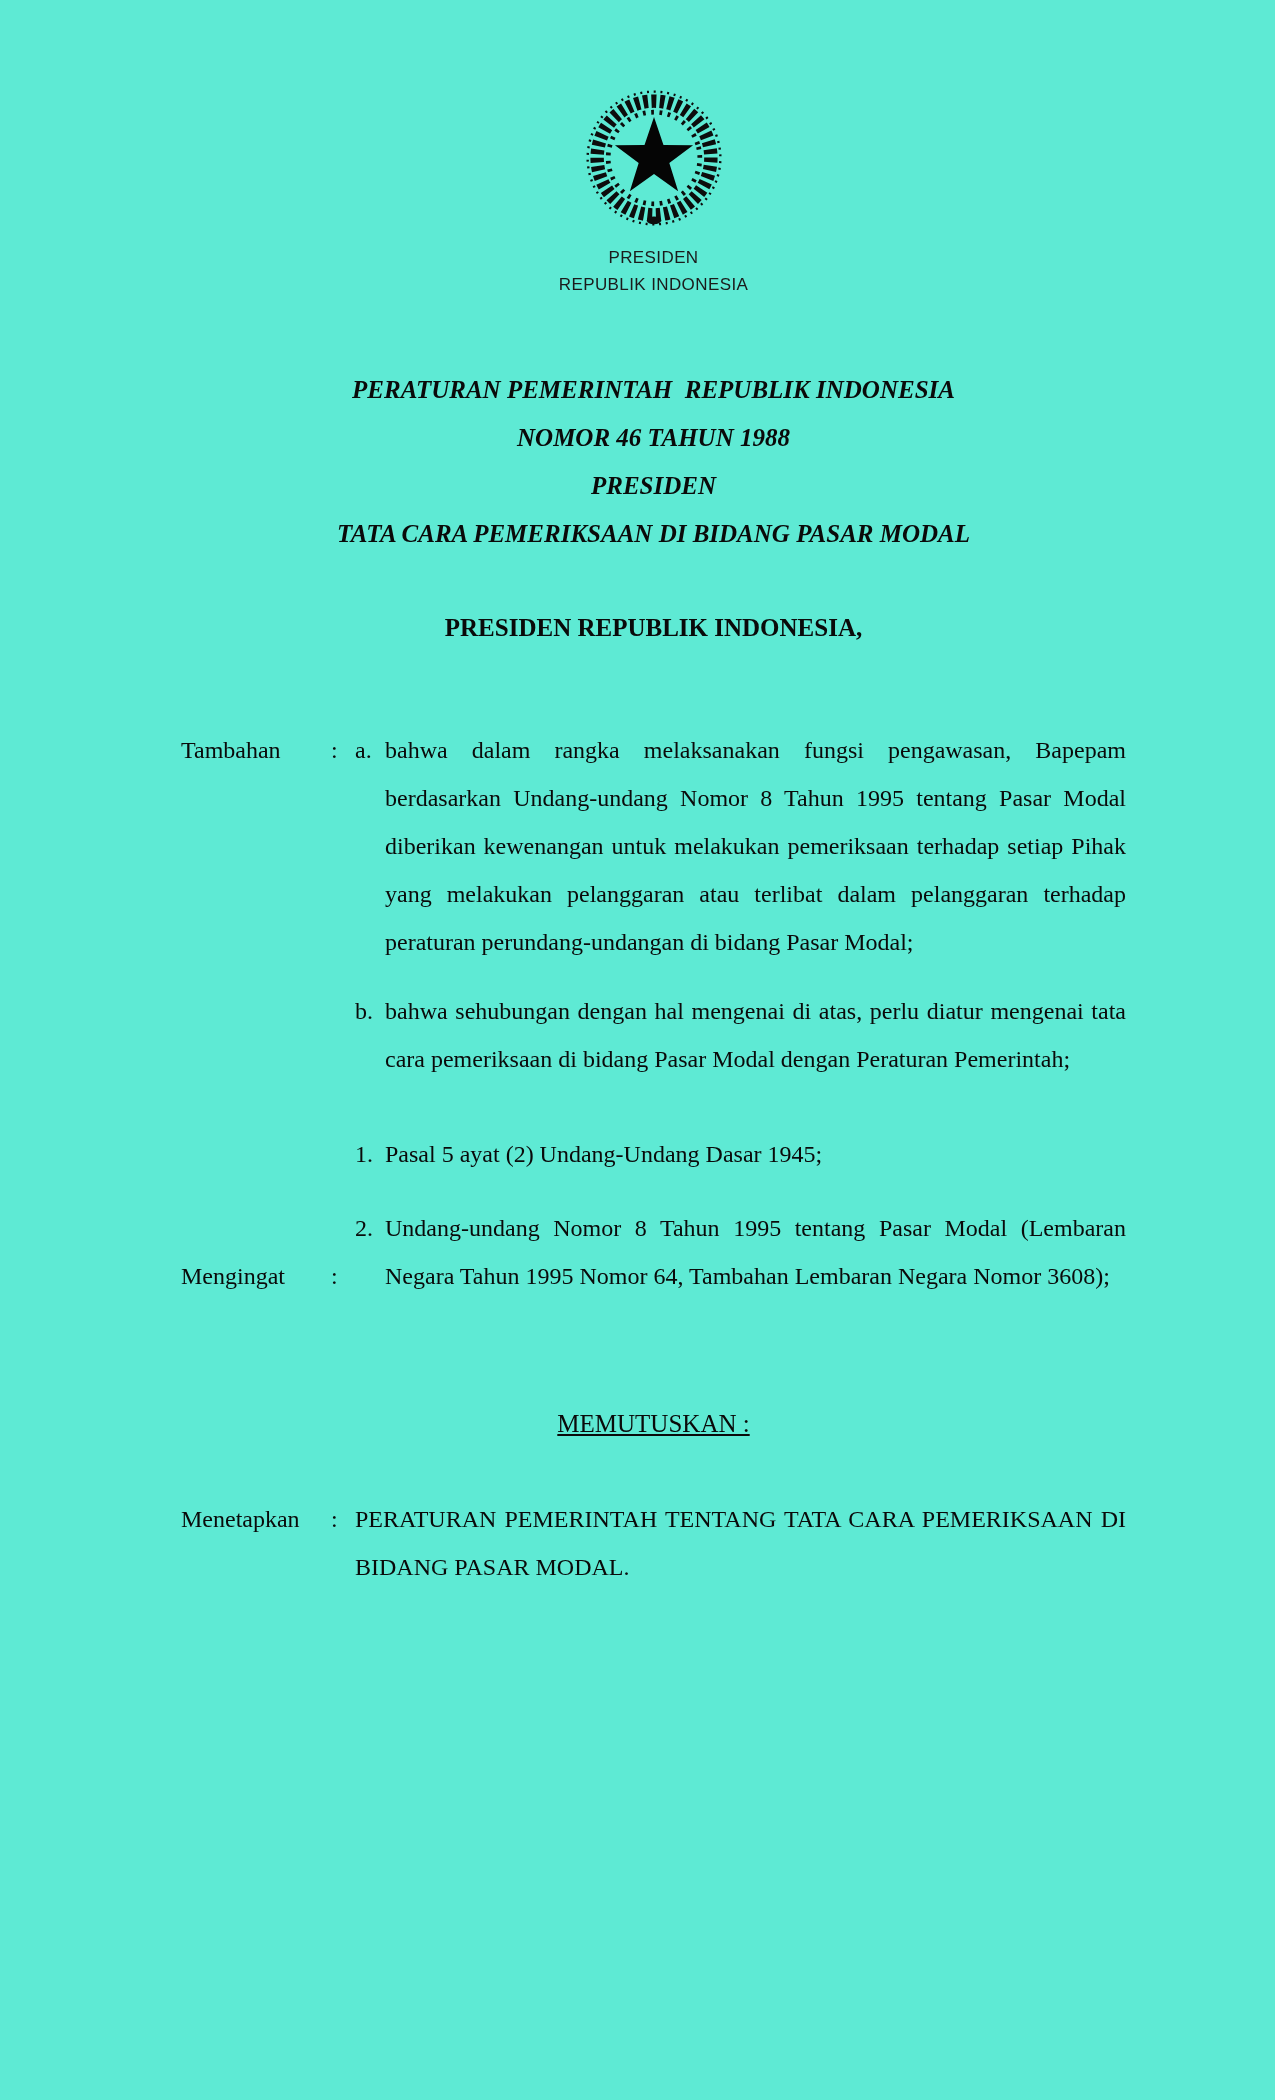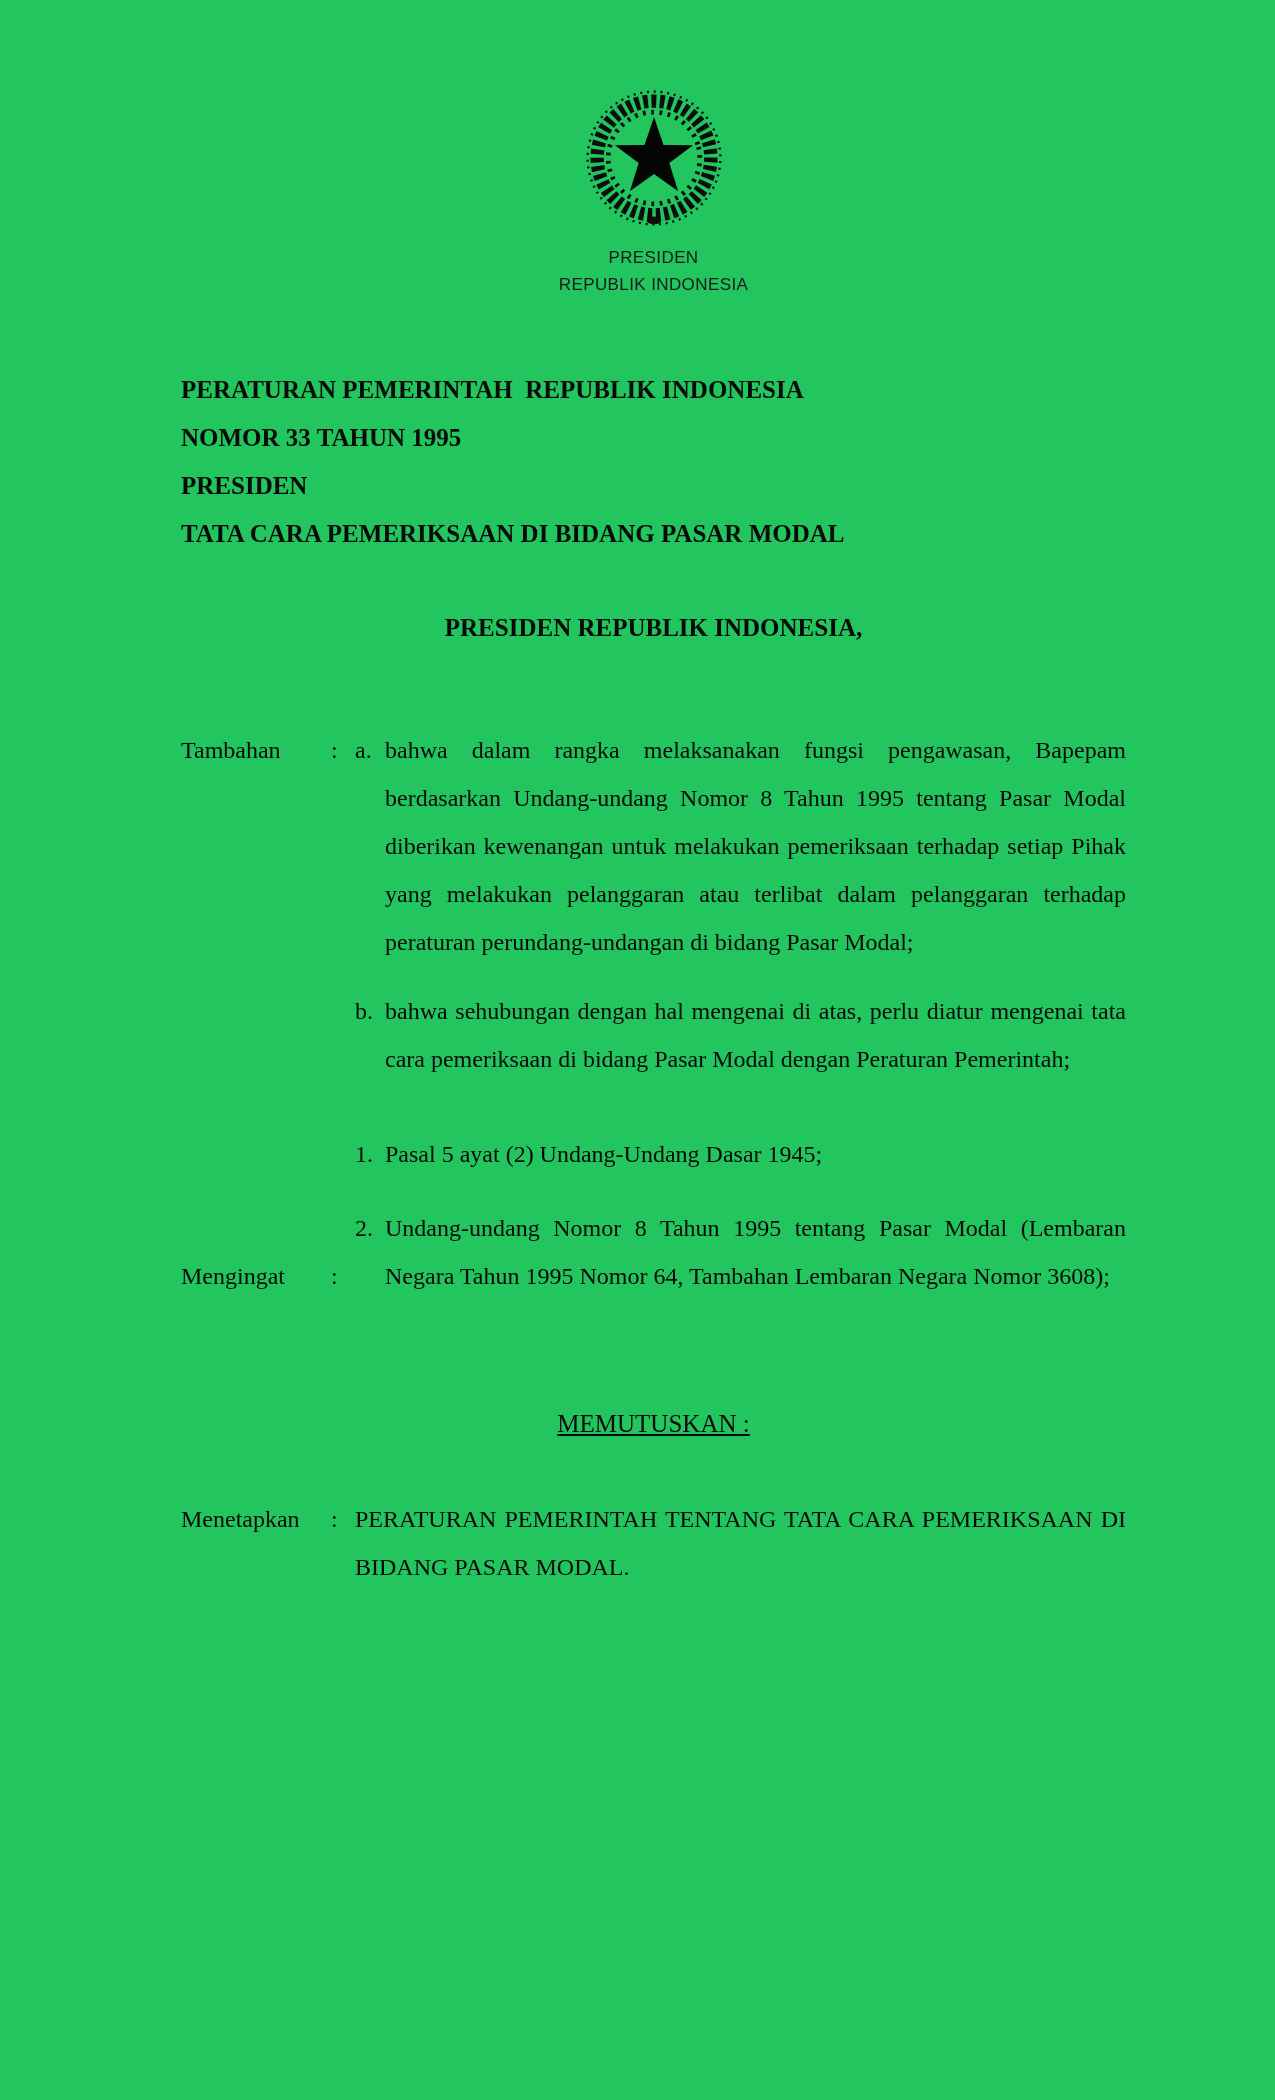--- a/index.html
+++ b/index.html
@@ -3,21 +3,21 @@
 <meta charset="utf-8">
 <style>
   * { margin: 0; padding: 0; box-sizing: border-box; }
   html, body { background: #ffffff; }
 
   .page {
     position: relative;
     width: 1275px;
     height: 2100px;
     margin: 0 auto;
-    background: #22c55e;
+    background: #5eead4;
     color: #0a0a0a;
     font-family: "Liberation Serif", "DejaVu Serif", serif;
     overflow: hidden;
   }
 
   .content { padding: 78px 149px 0 181px; }
 
   
   .letterhead { text-align: center; }
   .emblem { display: block; margin: 0 auto; }
@@ -26,24 +26,25 @@
     font-family: "Liberation Sans", "DejaVu Sans", sans-serif;
     font-size: 17px;
     line-height: 27px;
     letter-spacing: 0.4px;
     color: #1b1b1b;
   }
 
   
   .title-block {
     margin-top: 68px;
-    text-align: left;
+    text-align: center;
     font-weight: bold;
     font-size: 25px;
     line-height: 48px;
+    font-style: italic;
   }
   .title-line { white-space: pre-wrap; }
 
   .salutation {
     margin-top: 46px;
     text-align: center;
     font-weight: bold;
     font-size: 25px;
     line-height: 48px;
   }
@@ -95,21 +96,21 @@
         </g>
       </svg>
       <div class="seal-text">
         <div>PRESIDEN</div>
         <div>REPUBLIK INDONESIA</div>
       </div>
     </div>
 
     <div class="title-block">
       <div class="title-line">PERATURAN PEMERINTAH  REPUBLIK INDONESIA</div>
-      <div class="title-line">NOMOR 33 TAHUN 1995</div>
+      <div class="title-line">NOMOR 46 TAHUN 1988</div>
       <div class="title-line">PRESIDEN</div>
       <div class="title-line">TATA CARA PEMERIKSAAN DI BIDANG PASAR MODAL</div>
     </div>
 
     <div class="salutation">PRESIDEN REPUBLIK INDONESIA,</div>
 
     <div class="doc-row body-text row-considering">
       <div class="label-col">Tambahan</div>
       <div class="colon-col">:</div>
       <div class="items-col">

